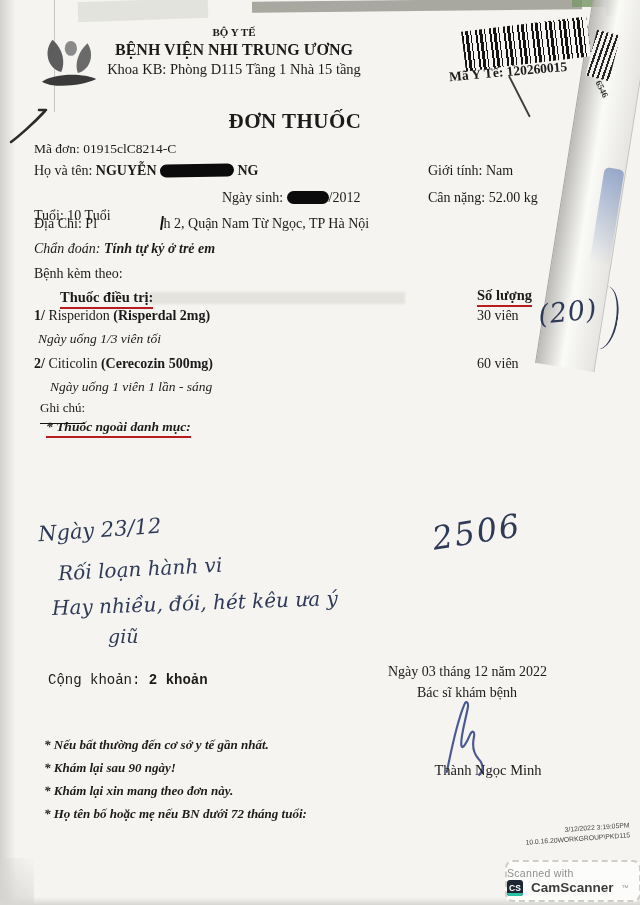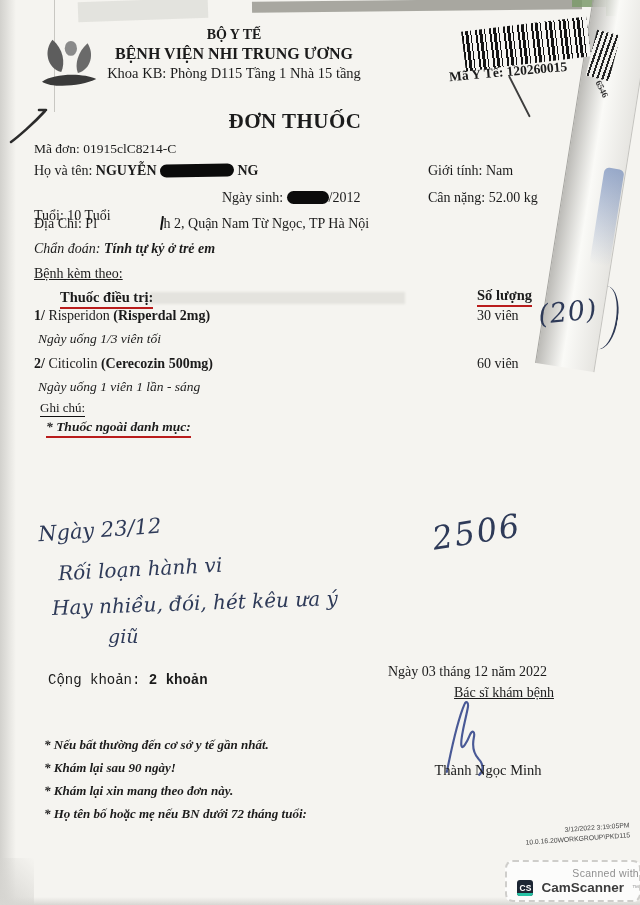--- a/index.html
+++ b/index.html
@@ -15,52 +15,52 @@
   .fold{left:566px;top:-30px;width:58px;height:400px;transform:rotate(9deg);
         background:linear-gradient(90deg,rgba(178,177,173,.85),#fafaf7 45%,#e6e5e1);
         border-left:1px solid #a5a4a0;border-right:1px solid #c4c3bf;}
   .blue-patch{left:597px;top:168px;width:20px;height:98px;border-radius:5px;opacity:.6;
         background:linear-gradient(180deg,#5f7cb4,rgba(95,124,180,0));transform:rotate(9deg);}
   .crease-v{left:54px;top:0;width:1px;height:112px;background:#c8c7c2;}
   .corner-bl{left:0;top:858px;width:34px;height:47px;background:linear-gradient(225deg,rgba(245,244,240,0),#d6d5d1);}
   .bottom-edge{left:0;top:897px;width:640px;height:8px;background:linear-gradient(0deg,#d8d7d3,rgba(245,244,240,0));}
   
   .hdr-text{left:84px;top:26px;width:300px;text-align:center;line-height:1.25;}
-  .ministry{font-weight:bold;font-size:14px;}
+  .ministry{font-weight:bold;font-size:11px;}
   .hospital{font-weight:bold;font-size:16px;}
   .dept{font-size:14.5px;}
   .barcode1{left:463px;top:24px;width:126px;height:40px;transform:rotate(-7deg);
         background:repeating-linear-gradient(90deg,#141414 0 2px,#f6f5f2 2px 4px,#141414 4px 7px,#f6f5f2 7px 9px,#141414 9px 10px,#f6f5f2 10px 14px);}
   .mayte{left:449px;top:64px;transform:rotate(-5deg);font-weight:bold;font-size:13.5px;white-space:nowrap;}
   .barcode2{left:591px;top:32px;width:24px;height:47px;transform:rotate(14deg);
         background:repeating-linear-gradient(95deg,#242424 0 2px,#f2f1ed 2px 5px);}
   .barcode2-num{left:593px;top:84px;transform:rotate(64deg);font-size:9px;font-weight:bold;color:#333;}
   .pen-stroke1{left:508px;top:76px;width:2px;height:46px;background:#3e3e3e;border-radius:2px;
         transform:rotate(-27deg);transform-origin:top center;}
   
   .title{left:0;top:109px;width:590px;text-align:center;font-size:21px;font-weight:bold;letter-spacing:.5px;}
   .ln{font-size:13.5px;white-space:nowrap;}
   .b{font-weight:bold;}
   .i{font-style:italic;}
   .redact{display:inline-block;background:#0b0b0b;border-radius:7px;vertical-align:-2px;}
   .gap{display:inline-block;width:60px;}
   .tick{display:inline-block;width:2px;height:14px;background:#111;transform:rotate(8deg);vertical-align:-2px;margin-right:1px;}
   .u2{border-bottom:2px solid #b91c1c;padding-bottom:1px;}
-  .u1{border-bottom:1.5px solid #111;padding-bottom:0;}
+  .u1{border-bottom:1.5px solid #111;padding-bottom:7px;}
   .ghost{left:150px;top:292px;width:255px;height:12px;background:rgba(128,126,114,.14);filter:blur(1px);}
   
   .hw{font-family:"DejaVu Serif",serif;font-style:italic;color:#2e3a58;white-space:nowrap;}
   .hw-paren{left:592px;top:286px;width:24px;height:64px;border-right:2.5px solid #2f3a55;
         border-radius:0 60% 60% 0 / 0 50% 50% 0;transform:rotate(9deg);}
   
   .note{font-weight:bold;font-style:italic;font-size:13px;white-space:nowrap;}
   .print-meta{left:468px;top:826px;width:162px;text-align:right;transform:rotate(-4deg);
         font-family:"Liberation Sans",sans-serif;font-size:6.8px;color:#454545;line-height:1.5;}
   .badge{left:505px;top:860px;width:132px;height:38px;background:#fcfcfb;border:2px dashed #cfcecb;
-        border-radius:8px;display:flex;flex-direction:column;align-items:flex-end;justify-content:center;
+        border-radius:8px;display:flex;flex-direction:column;align-items:flex-start;justify-content:center;
         gap:1px;font-family:"Liberation Sans",sans-serif;}
   .badge-top{font-size:10.5px;color:#8f8f8f;letter-spacing:.3px;}
   .badge-row{display:flex;align-items:center;gap:8px;}
   .cs-logo{position:relative;width:16px;height:16px;background:#1c2633;border-radius:3px;color:#fff;
         font-size:8.5px;font-weight:bold;display:flex;align-items:center;justify-content:center;}
   .cs-logo::after{content:"";position:absolute;left:0;bottom:0;width:100%;height:3px;background:#25c3a4;border-radius:0 0 3px 3px;}
   .badge-name{font-size:13.5px;font-weight:bold;color:#3c3c3c;}
   .badge-tm{font-size:7px;color:#9a9a9a;vertical-align:super;}
 </style>
 </head>
@@ -139,21 +139,21 @@
   <div class="abs ln" style="left:34px;top:216px;font-size:14px;">
     <span>Địa Chỉ:</span>
     <span>Pl</span>
     <span class="gap"></span><span class="tick"></span><span>h 2, Quận Nam Từ Ngọc, TP Hà Nội</span>
   </div>
 
   <div class="abs ln" style="left:34px;top:241px;font-size:14px;font-style:italic;">
     <span>Chẩn đoán:</span>
     <span class="b">Tính tự kỷ ở trẻ em</span>
   </div>
-  <div class="abs ln" style="left:34px;top:266px;font-size:14px;text-decoration:underline;">Bệnh kèm theo:</div>
+  <div class="abs ln" style="left:34px;top:266px;font-size:14px;">Bệnh kèm theo:</div>
 
   <div class="abs ln b u2" style="left:60px;top:289px;font-size:14.5px;">Thuốc điều trị:</div>
   <div class="abs ghost"></div>
   <div class="abs ln b u2" style="left:477px;top:287px;font-size:14.5px;">Số lượng</div>
   <div class="abs hw-paren"></div>
 
   <div class="abs ln" style="left:34px;top:308px;font-size:14px;text-align:right;">
     <span class="b">1/</span>
     <span>Risperidon</span>
     <span class="b">(Risperdal 2mg)</span>
@@ -161,37 +161,37 @@
   <div class="abs ln" style="left:477px;top:308px;font-size:14px;">30 viên</div>
   <div class="abs hw" style="left:538px;top:296px;font-size:27px;transform:rotate(-6deg);letter-spacing:1px;">(20)</div>
   <div class="abs ln i" style="left:38px;top:331px;font-size:13.5px;">Ngày uống 1/3 viên tối</div>
 
   <div class="abs ln" style="left:34px;top:356px;font-size:14px;">
     <span class="b">2/</span>
     <span>Citicolin</span>
     <span class="b">(Cerecozin 500mg)</span>
   </div>
   <div class="abs ln" style="left:477px;top:356px;font-size:14px;">60 viên</div>
-  <div class="abs ln i" style="left:38px;top:379px;font-size:13.5px;">Ngày uống 1 viên 1 lần - sáng</div>
+  <div class="abs ln i" style="left:50px;top:379px;font-size:13.5px;">Ngày uống 1 viên 1 lần - sáng</div>
 
   <div class="abs ln u1" style="left:40px;top:400px;font-size:13px;">Ghi chú:</div>
   <div class="abs ln b i u2" style="left:46px;top:419px;font-size:13.5px;">* Thuốc ngoài danh mục:</div>
 
   <div class="abs hw" style="left:38px;top:518px;font-size:21px;transform:rotate(-4deg);">Ngày 23/12</div>
   <div class="abs hw" style="left:58px;top:557px;font-size:20px;transform:rotate(-3deg);">Rối loạn hành vi</div>
   <div class="abs hw" style="left:52px;top:591px;font-size:20px;transform:rotate(-2deg);">Hay nhiều, đói, hét kêu ưa ý</div>
   <div class="abs hw" style="left:108px;top:625px;font-size:19px;">giũ</div>
   <div class="abs hw" style="left:432px;top:513px;font-size:32px;transform:rotate(-9deg);letter-spacing:2px;">2506</div>
 
   <div class="abs ln" style="left:48px;top:672px;font-size:14px;font-family:Liberation Mono, monospace;">
     <span>Cộng khoản:</span>
     <span class="b">2 khoản</span>
   </div>
   <div class="abs ln" style="left:388px;top:664px;font-size:14px;">Ngày 03 tháng 12 năm 2022</div>
-  <div class="abs ln" style="left:404px;top:685px;width:200px;text-align:center;font-size:14px;text-decoration:underline;">Bác sĩ khám bệnh</div>
+  <div class="abs ln" style="left:367px;top:685px;width:200px;text-align:center;font-size:14px;">Bác sĩ khám bệnh</div>
 
   <svg class="abs" style="left:436px;top:698px;" width="54" height="80" viewBox="0 0 70 104">
     <path d="M14,96 C20,66 30,24 37,8 C39,3 43,5 41,14 C37,34 31,54 33,62 C34,68 40,58 44,48 C47,41 51,43 49,52 C47,62 49,72 55,79 C61,85 63,94 56,100" stroke="#36488c" stroke-width="2.8" fill="none" stroke-linecap="round" opacity=".9"></path>
   </svg>
 
   <div class="abs ln" style="left:388px;top:762px;width:200px;text-align:center;font-size:14.5px;">Thành Ngọc Minh</div>
 
   <div class="abs note" style="left:44px;top:737px;">* Nếu bất thường đến cơ sở y tế gần nhất.</div>
   <div class="abs note" style="left:44px;top:760px;">* Khám lại sau 90 ngày!</div>
   <div class="abs note" style="left:44px;top:783px;">* Khám lại xin mang theo đơn này.</div>

